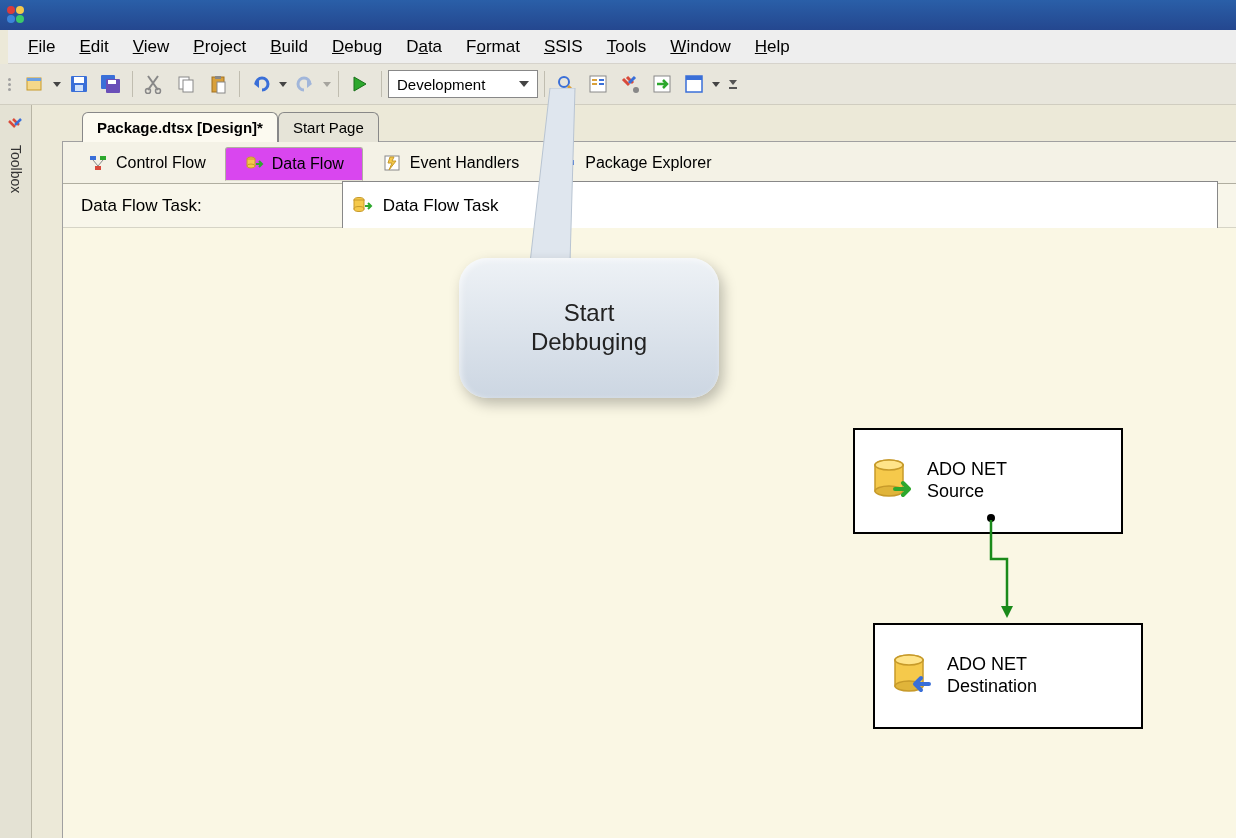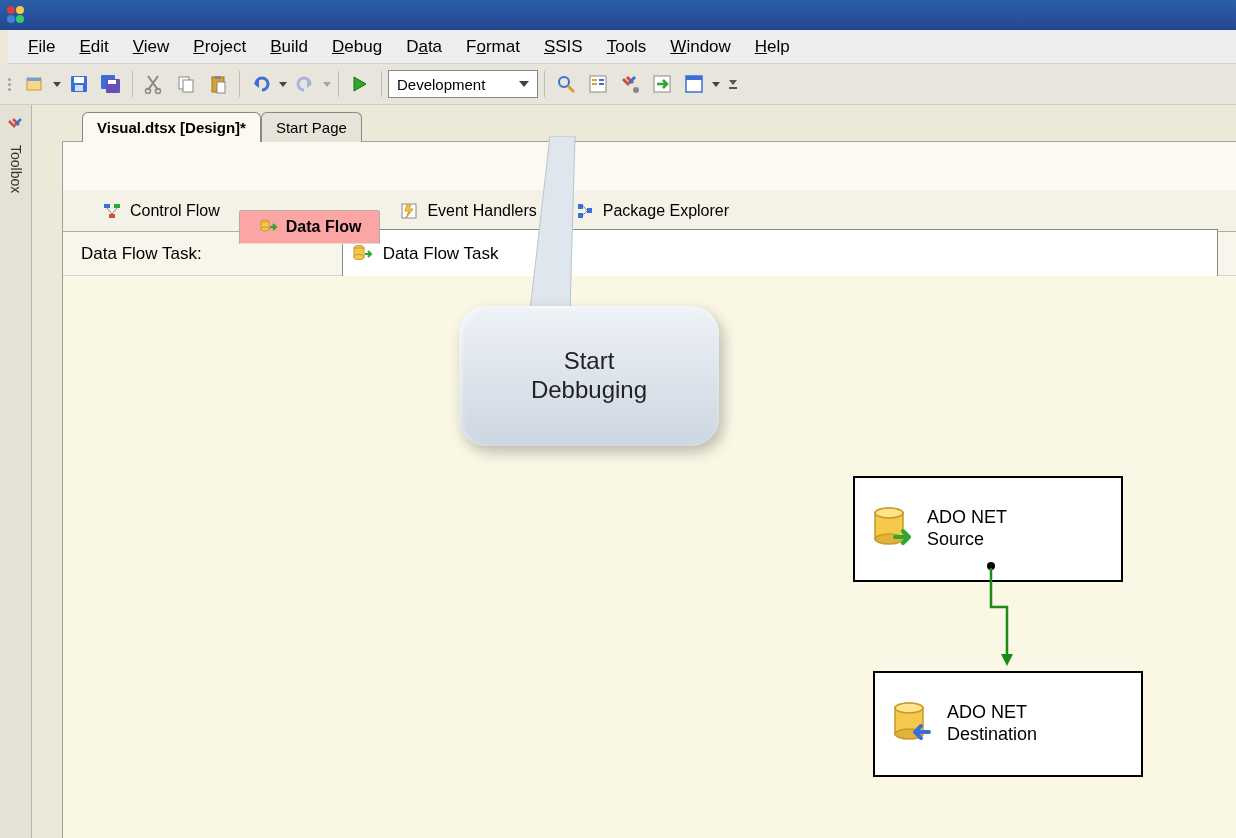--- a/index.html
+++ b/index.html
@@ -66,32 +66,31 @@
   border-radius: 6px 6px 0 0; background: #e6e4d8; position: relative; top: 1px;
 }
 .doc-tabs .tab.active { background: #fcfaf0; font-weight: bold; z-index: 2; }
 
 
 .designer-wrap { flex: 1; background: #fcfaf0; border: 1px solid #a0a0a0; margin: 0 0 0 30px; display: flex; flex-direction: column; border-right: none; border-bottom: none; }
 
 
 .des-tabs {
   height: 42px; display: flex; align-items: center; gap: 0;
-  border-bottom: 1px solid #b0aea0; padding: 0 20px;
+  border-bottom: 1px solid #b0aea0; padding: 0 6px;
   background: #f4f2e6;
-  margin-top: 48px;
 }
 .des-tabs .dtab {
   height: 34px; padding: 0 18px; display: flex; align-items: center; gap: 8px;
   font-size: 16px; border: 1px solid transparent; border-radius: 3px 3px 0 0;
   cursor: default;
 }
 .des-tabs .dtab.active {
-  background: #fca5a5; border-color: #b0aea0; border-bottom-color: #e0ddd0;
-  position: relative; top: 16px; font-weight: bold;
+  background: #d946ef; border-color: #b0aea0; border-bottom-color: #e0ddd0;
+  position: relative; top: 1px;
 }
 .des-tabs .dtab .icon { width: 20px; height: 20px; }
 
 
 .task-row {
   height: 44px; display: flex; align-items: center; padding: 0 18px; gap: 140px;
   border-bottom: 1px solid #d6d4c6; background: #f8f6ea;
 }
 .task-row .label { font-size: 17px; }
 .task-row .combo2 { flex: 1; height: 49px; border: 1px solid #888; background: #fff; display: flex; align-items: center; padding: 0 8px; gap: 10px; }
@@ -314,21 +313,21 @@
           <path d="M16 4 L10 10" stroke="#3a6fd8" stroke-width="2.5"></path>
         </svg>
     </span>
     <span class="vlabel">Toolbox</span>
   </div>
 
   <div class="workspace">
 
     <div class="doc-tabs">
       <div class="tab active">
-        <span>Visual.dtsx [Design]*</span>
+        <span>Package.dtsx [Design]*</span>
       </div>
       <div class="tab">
         <span>Start Page</span>
       </div>
     </div>
 
     <div class="designer-wrap">
 
       <div class="des-tabs">
         <div class="dtab">

